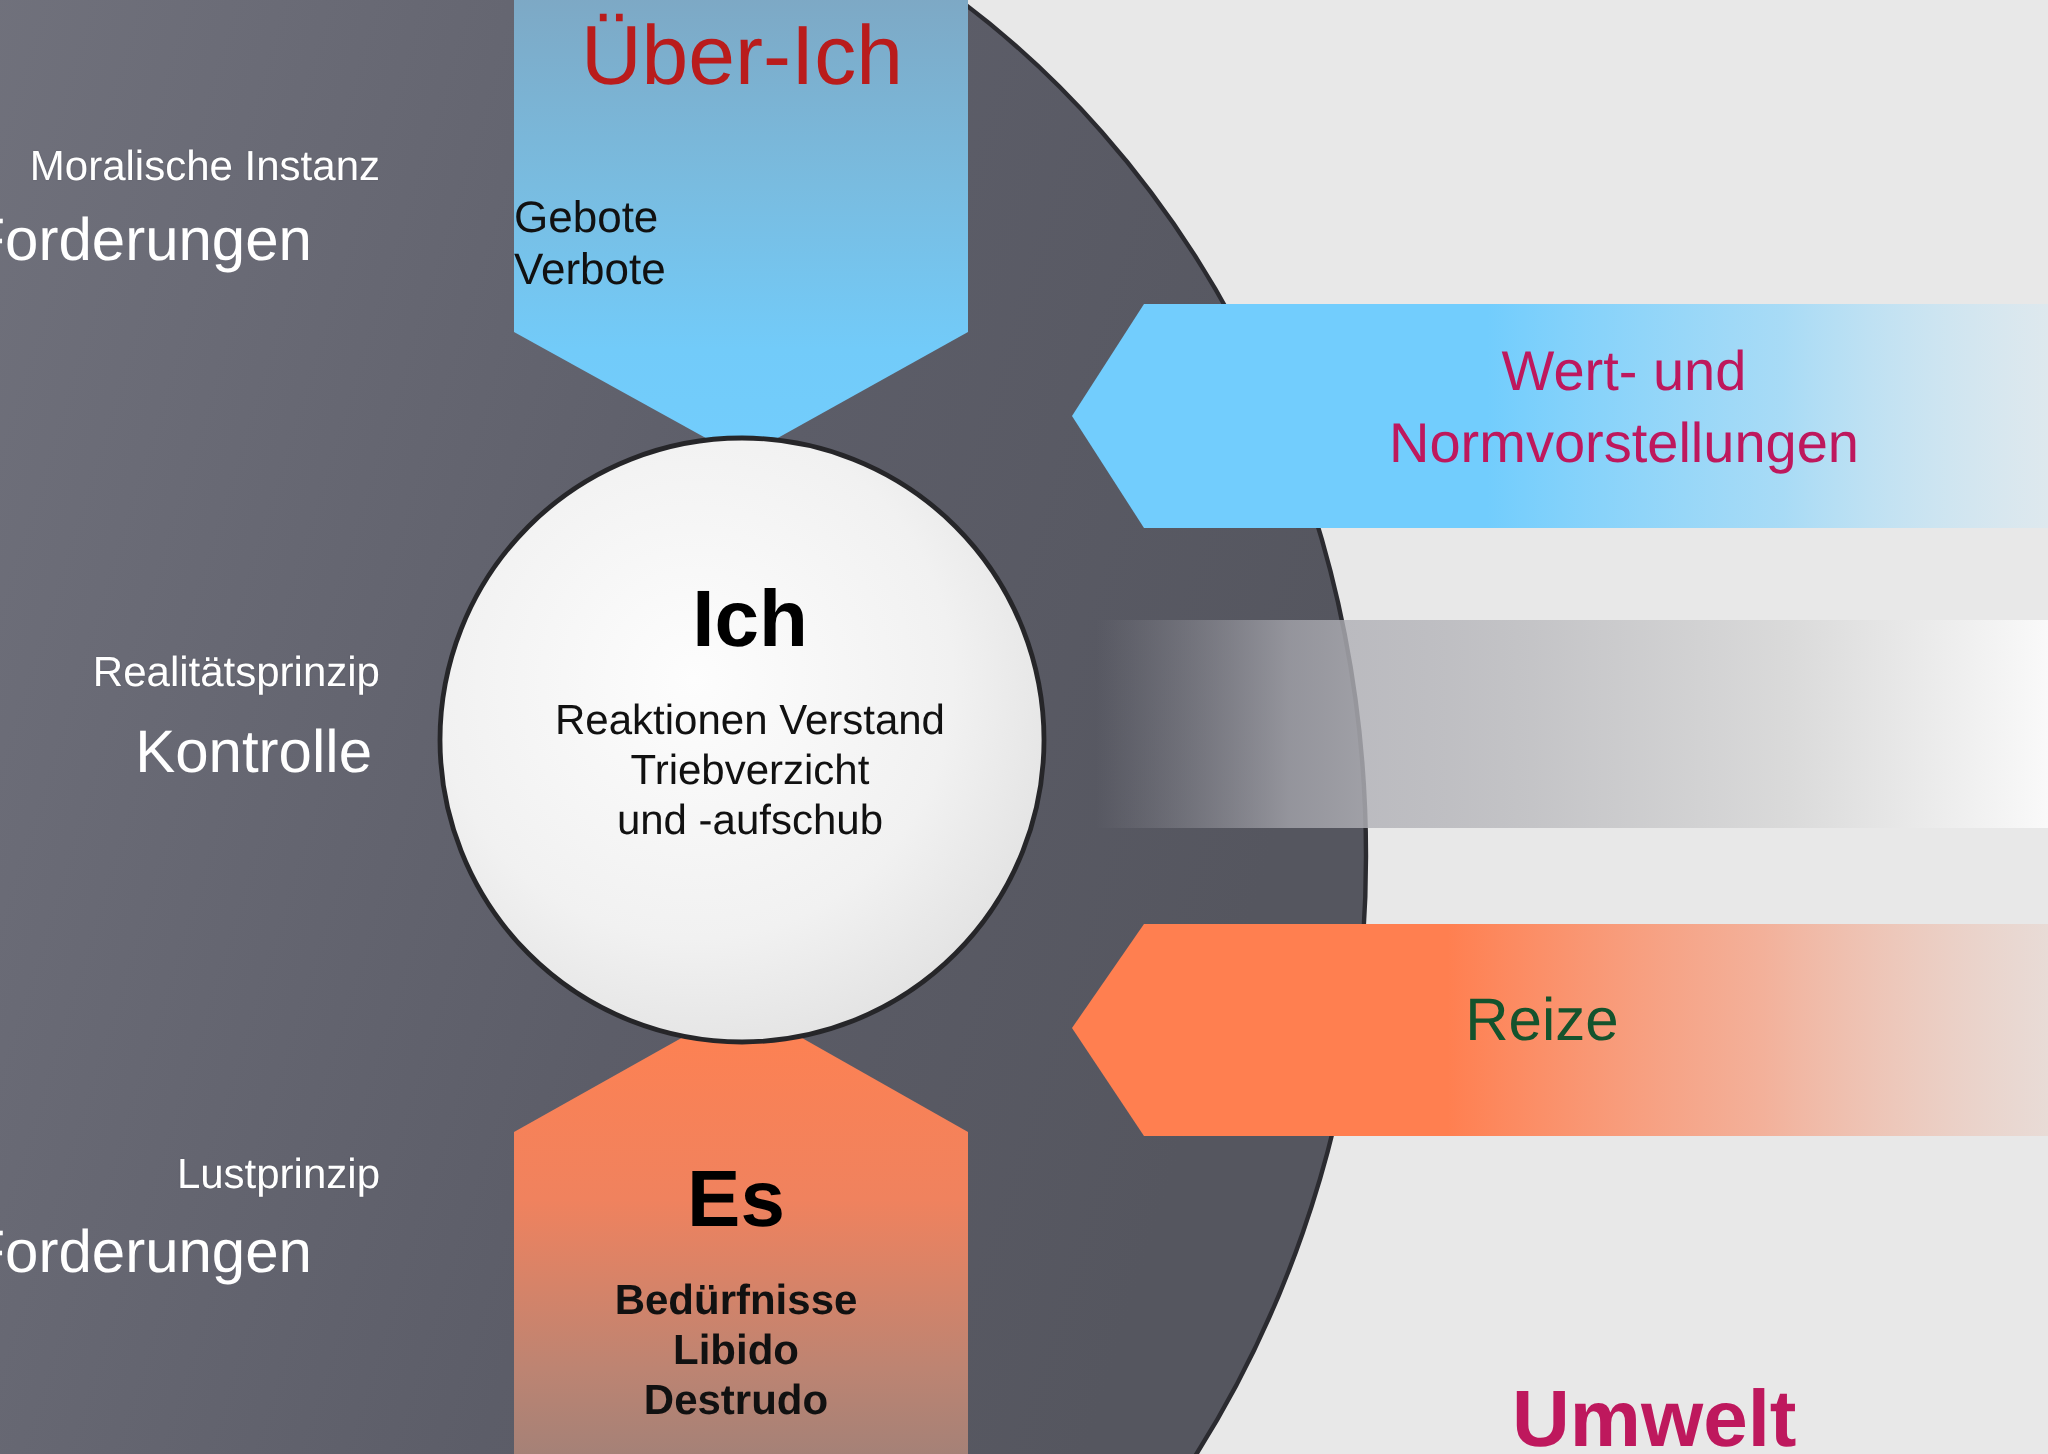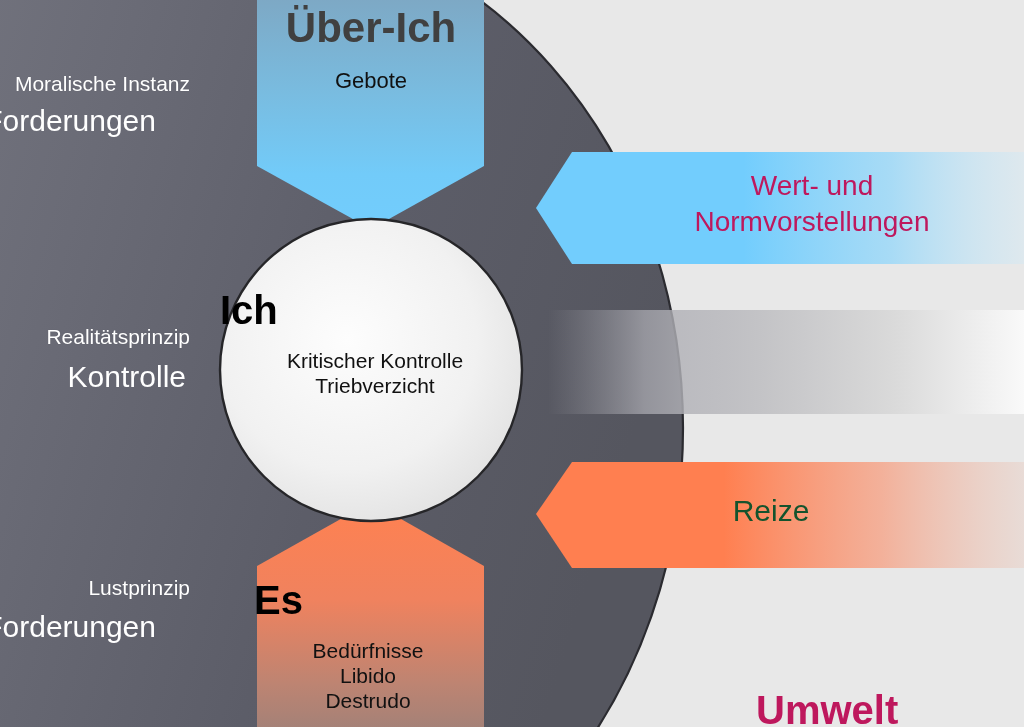--- a/index.html
+++ b/index.html
@@ -27,45 +27,45 @@
   #moralische{right:834px;top:72px;}          
   #forderungen-top{right:868px;top:104px;}
   #realitaet{right:834px;top:325px;}
   #kontrolle{right:838px;top:360px;}
   #lustprinzip{right:834px;top:576px;}
   #forderungen-bottom{right:868px;top:610px;}
 
   
   #ueber-ich-title{
     left:257px;top:4px;width:228px;text-align:center;
-    font-size:42px;font-weight:bold;color:#404040;white-space:normal;
+    font-size:42px;font-weight:normal;color:#b91c1c;white-space:normal;
   }
   #ueber-ich-sub{
-    left:257px;top:68px;width:228px;text-align:center;
+    left:257px;top:96px;width:228px;
     font-size:22px;line-height:26px;color:#111;white-space:normal;
   }
 
   
   #ich-title{
-    left:220px;top:288px;width:310px;
+    left:220px;top:288px;width:310px;text-align:center;
     font-size:40px;font-weight:bold;color:#000;
   }
   #ich-sub{
     left:214px;top:348px;width:322px;text-align:center;
     font-size:21px;line-height:25px;color:#111;white-space:normal;
   }
 
   
   #es-title{
-    left:254px;top:578px;width:228px;text-align:left;
+    left:254px;top:578px;width:228px;text-align:center;
     font-size:40px;font-weight:bold;color:#000;
   }
   #es-sub{
     left:254px;top:638px;width:228px;text-align:center;
-    font-size:21px;line-height:25px;color:#111;white-space:normal;
+    font-size:21px;line-height:25px;color:#111;white-space:normal;font-weight:bold;
   }
 
   
   #wert-norm{
     left:600px;top:168px;width:424px;text-align:center;
     font-size:28px;line-height:36px;color:#be185d;white-space:normal;
   }
   #reaktionen{
     left:596px;top:342px;width:380px;text-align:center;
     font-size:30px;color:#111;
@@ -162,26 +162,28 @@
 
   <div class="lbl left-big" id="kontrolle">Kontrolle</div>
 
   <div class="lbl left-small" id="lustprinzip">Lustprinzip</div>
 
   <div class="lbl left-big" id="forderungen-bottom">Forderungen</div>
 
   <div class="lbl" id="ueber-ich-title">Über-Ich</div>
   <div class="lbl" id="ueber-ich-sub">
     <div>Gebote</div>
+    <div>Verbote</div>
   </div>
 
   <div class="lbl" id="ich-title">Ich</div>
   <div class="lbl" id="ich-sub">
-    <div>Kritischer Kontrolle</div>
+    <div>Reaktionen Verstand</div>
     <div>Triebverzicht</div>
+    <div>und -aufschub</div>
   </div>
 
   <div class="lbl" id="es-title">Es</div>
   <div class="lbl" id="es-sub">
     <div>Bedürfnisse</div>
     <div>Libido</div>
     <div>Destrudo</div>
   </div>
 
   <div class="lbl" id="wert-norm">

